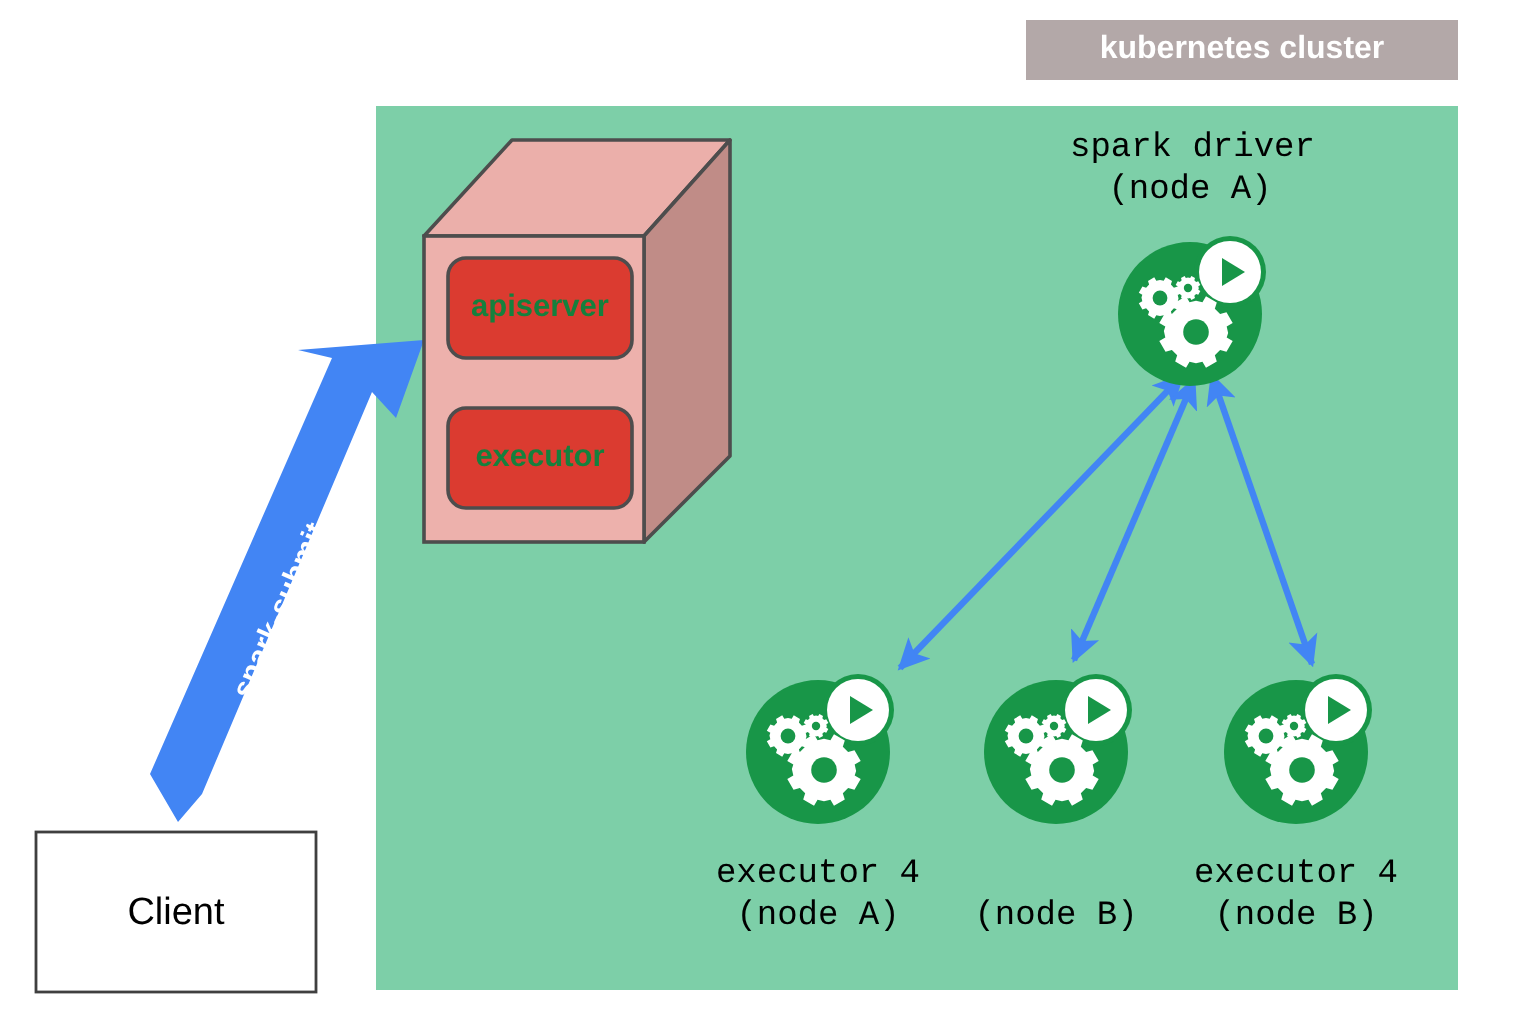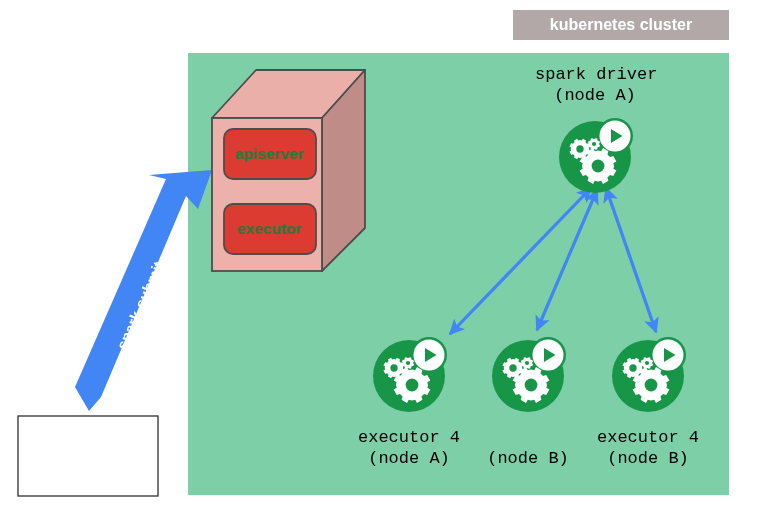--- a/index.html
+++ b/index.html
@@ -164,20 +164,21 @@
       <use href="#node-glyph"></use>
     </g>
   </svg>
 
   <div class="badge-text" style="left:535px; top:16px; width:172px; text-align:center;">kubernetes cluster</div>
 
   <div class="box-text" style="left:224px; top:145px; width:92px;">apiserver</div>
 
   <div class="box-text" style="left:224px; top:220px; width:92px;">executor</div>
 
+  <div class="client-text" style="left:18px; top:446px; width:140px; text-align:center;">Client</div>
 
   <div class="arrow-text" style="left:113px; top:345px; transform: rotate(-66deg);">spark-submit</div>
 
   <div class="lbl" style="left:535px; top:64px; width:120px;">spark driver</div>
   <div class="lbl" style="left:535px; top:85px; width:120px;">(node A)</div>
 
   <div class="lbl" style="left:349px; top:427px; width:120px;">executor 4</div>
   <div class="lbl" style="left:349px; top:448px; width:120px;">(node A)</div>
 
   <div class="lbl" style="left:468px; top:448px; width:120px;">(node B)</div>

